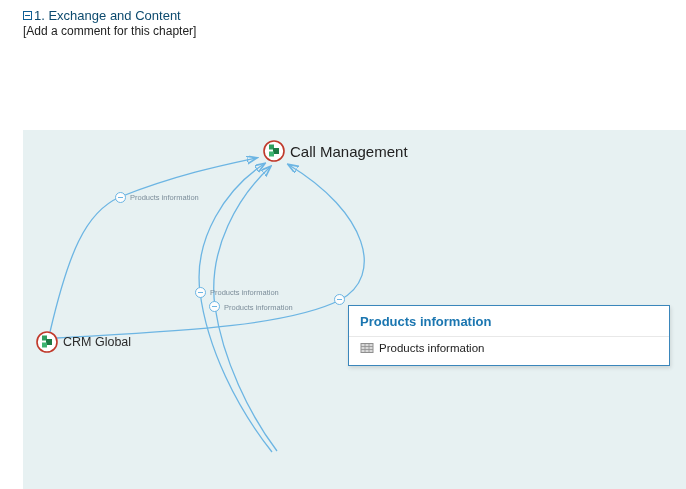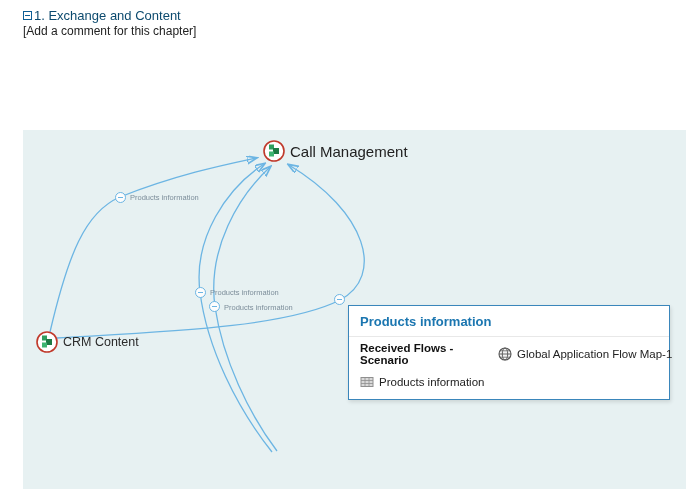--- a/index.html
+++ b/index.html
@@ -80,21 +80,21 @@
 
     <div class="node" style="left:13px; top:201px;">
       <span class="app-icon">
         <svg viewBox="0 0 22 22" width="22" height="22">
           <circle cx="11" cy="11" r="10" fill="#ffffff" stroke="#c0392b" stroke-width="1.6"></circle>
           <rect x="6" y="4.5" width="5" height="5" fill="#2f9e5f"></rect>
           <rect x="10" y="8" width="6" height="6" fill="#1d7a44"></rect>
           <rect x="6" y="11.5" width="5" height="5" fill="#3db471"></rect>
         </svg>
       </span>
-      <span class="node-label">CRM Content</span>
+      <span class="node-label">CRM Global</span>
     </div>
 
 
     <div class="flow-toggle" style="left:92px; top:62px;">
         <span class="dash"></span>
       </div>
     <div class="flow-toggle" style="left:172px; top:157px;">
         <span class="dash"></span>
       </div>
     <div class="flow-toggle" style="left:186px; top:171px;">
@@ -104,33 +104,20 @@
         <span class="dash"></span>
       </div>
 
     <span class="edge-label" style="left:107px; top:63px;">Products information</span>
     <span class="edge-label" style="left:187px; top:158px;">Products information</span>
     <span class="edge-label" style="left:201px; top:173px;">Products information</span>
 
     <div class="tooltip">
       <div class="tooltip-title">Products information</div>
       <div class="tooltip-row">
-        <span class="row-label">Received Flows - Scenario</span>
-        <span class="row-icon">
-          <svg viewBox="0 0 14 14" width="14" height="14">
-            <circle cx="7" cy="7" r="6" fill="#f2f2f2" stroke="#555" stroke-width="1.1"></circle>
-            <ellipse cx="7" cy="7" rx="2.7" ry="6" fill="none" stroke="#555" stroke-width="0.9"></ellipse>
-            <line x1="1" y1="7" x2="13" y2="7" stroke="#555" stroke-width="0.9"></line>
-            <line x1="2" y1="3.8" x2="12" y2="3.8" stroke="#555" stroke-width="0.7"></line>
-            <line x1="2" y1="10.2" x2="12" y2="10.2" stroke="#555" stroke-width="0.7"></line>
-          </svg>
-        </span>
-        <span class="row-value">Global Application Flow Map-1</span>
-      </div>
-      <div class="tooltip-row">
         <span class="row-icon">
           <svg viewBox="0 0 14 12" width="14" height="12">
             <rect x="1" y="1.5" width="12" height="9" fill="#d9d9d9" stroke="#8f8f8f" stroke-width="1"></rect>
             <line x1="1" y1="4.5" x2="13" y2="4.5" stroke="#8f8f8f" stroke-width="0.8"></line>
             <line x1="1" y1="7.5" x2="13" y2="7.5" stroke="#8f8f8f" stroke-width="0.8"></line>
             <line x1="5" y1="1.5" x2="5" y2="10.5" stroke="#8f8f8f" stroke-width="0.8"></line>
             <line x1="9" y1="1.5" x2="9" y2="10.5" stroke="#8f8f8f" stroke-width="0.8"></line>
           </svg>
         </span>
         <span class="row-value">Products information</span>

